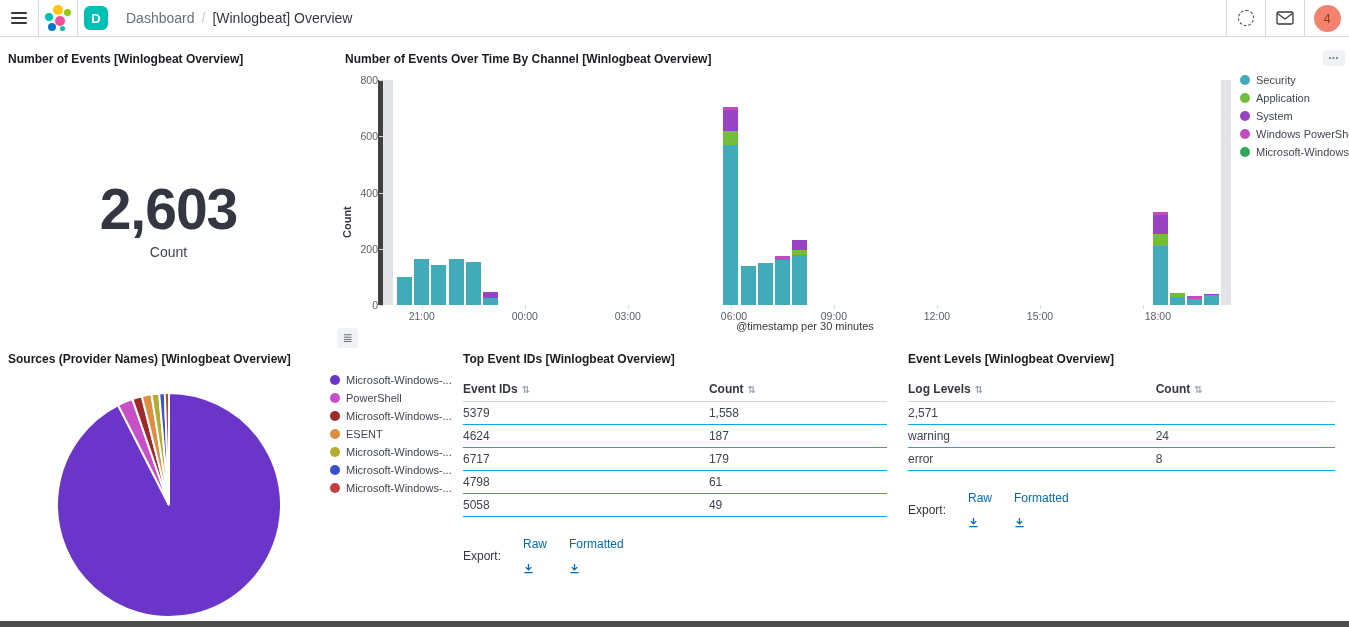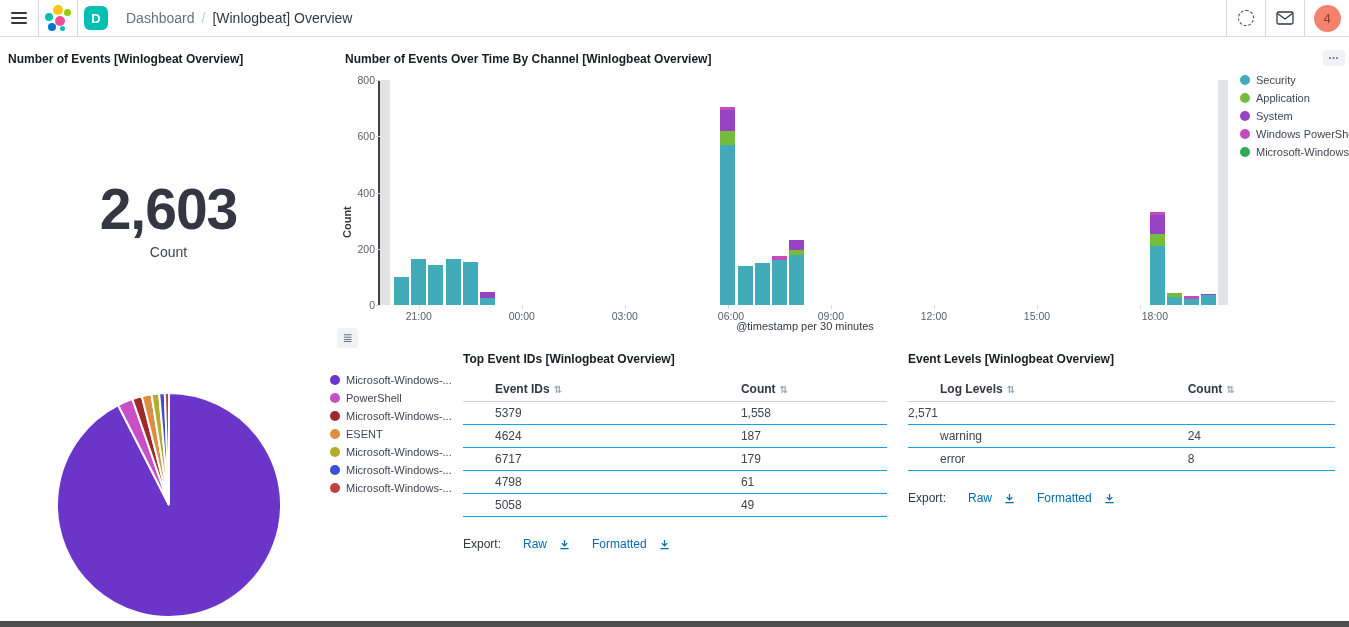--- a/index.html
+++ b/index.html
@@ -35,21 +35,21 @@
   
   .panel-title { font-size:12px; font-weight:bold; color:#1a1c21; cursor:pointer; }
 
   #metric-panel { position:absolute; left:0; top:52px; width:337px; text-align:left; }
   #metric-panel .panel-title { margin-left:8px; }
   #metric-value { margin-top:110px; text-align:center; font-size:57px; font-weight:bold; color:#343741; letter-spacing:-1px; }
   #metric-label { text-align:center; font-size:14px; color:#3f4450; margin-top:2px; }
 
   #bar-panel-title { position:absolute; left:345px; top:52px; }
   #bar-plot { position:absolute; left:378px; top:80px; width:850px; height:225px;
-              border-left:3px solid #404040; }
+              border-left:6px solid #404040; }
   .ytick-label { position:absolute; width:36px; text-align:right; font-size:10.5px; color:#5a6069; }
   .ytick-mark { position:absolute; height:1px; width:4px; background:#d3dae6; }
   .xtick-label { position:absolute; width:56px; text-align:center; font-size:10.5px; color:#5a6069; }
   .xtick-mark { position:absolute; width:1px; height:4px; background:#d3dae6; }
   #bar-ylabel { position:absolute; left:341px; top:158px; height:80px; writing-mode:vertical-rl;
                 transform:rotate(180deg); font-size:11px; font-weight:600; color:#343741; }
   #bar-xlabel { position:absolute; left:700px; top:320px; width:210px; text-align:center;
                 font-size:11px; color:#343741; }
   .vbar-seg { position:absolute; }
   .partial-bucket { position:absolute; top:0; height:100%; background:#e2e3e7; }
@@ -67,25 +67,25 @@
   #pie-panel-title { position:absolute; left:8px; top:352px; }
   #pie-legend { position:absolute; left:330px; top:374px; width:125px; }
   #pie-svg { position:absolute; left:53px; top:389px; cursor:pointer; }
 
   .table-panel { position:absolute; top:352px; }
   #table-panel-0 { left:463px; width:424px; }
   #table-panel-1 { left:908px; width:427px; }
   .dt { margin-top:12px; font-size:12px; color:#3f4450; }
   .dt-header { display:flex; border-bottom:1px solid #cdd3de; padding:4px 0 5px 0; font-weight:bold; color:#343741; }
   .dt-row { display:flex; border-bottom:1px solid #0ea5e9; padding:4px 0; }
-  .dt-c1 { width:58%; display:flex; align-items:center; gap:4px;margin-left:32px; }
+  .dt-c1 { width:58%; display:flex; align-items:center; gap:4px; }
   .dt-c2 { flex:1; display:flex; align-items:center; gap:4px; }
   .sort-glyph { color:#98a2b3; font-size:10px; }
   .export-row { margin-top:20px; display:flex; align-items:center; gap:8px; font-size:12px; }
-  .export-link { color:#006bb4; display:flex; align-items:center; gap:12px; cursor:pointer; }
+  .export-link { color:#006bb4; display:flex; align-items:flex-start; gap:12px; cursor:pointer;flex-direction:column; }
   .export-link svg { stroke:#006bb4; }
   .export-gap { width:6px; }
 
   #bottom-strip { position:absolute; left:0; top:621px; width:1349px; height:6px; background:#4d4d4d; }
 </style>
 </head>
 <body>
 
 <div id="screen">
 
@@ -221,20 +221,21 @@
         <div class="legend-dot" style="background: rgb(194, 76, 190);"></div>
         <div class="legend-label">Windows PowerShell</div>
       </div>
       <div class="legend-item">
         <div class="legend-dot" style="background: rgb(47, 168, 92);"></div>
         <div class="legend-label">Microsoft-Windows-...</div>
       </div>
     </div>
   <div id="legend-toggle">≣</div>
 
+  <div class="panel-title" id="pie-panel-title">Sources (Provider Names) [Winlogbeat Overview]</div>
   <svg id="pie-svg" width="232" height="232" viewBox="0 0 232 232">
       <path d="M116,116 L116.00,4.00 A112,112 0 1 1 65.15,16.21 Z" fill="#6b35c9" stroke="#ffffff" stroke-width="2">
         <title>Microsoft-Windows-... (92.5%)</title>
       </path>
       <path d="M116,116 L65.15,16.21 A112,112 0 0 1 79.39,10.15 Z" fill="#c750c7" stroke="#ffffff" stroke-width="2">
         <title>PowerShell (2.2%)</title>
       </path>
       <path d="M116,116 L79.39,10.15 A112,112 0 0 1 88.83,7.35 Z" fill="#9e2b2b" stroke="#ffffff" stroke-width="2">
         <title>Microsoft-Windows-... (1.4%)</title>
       </path>

